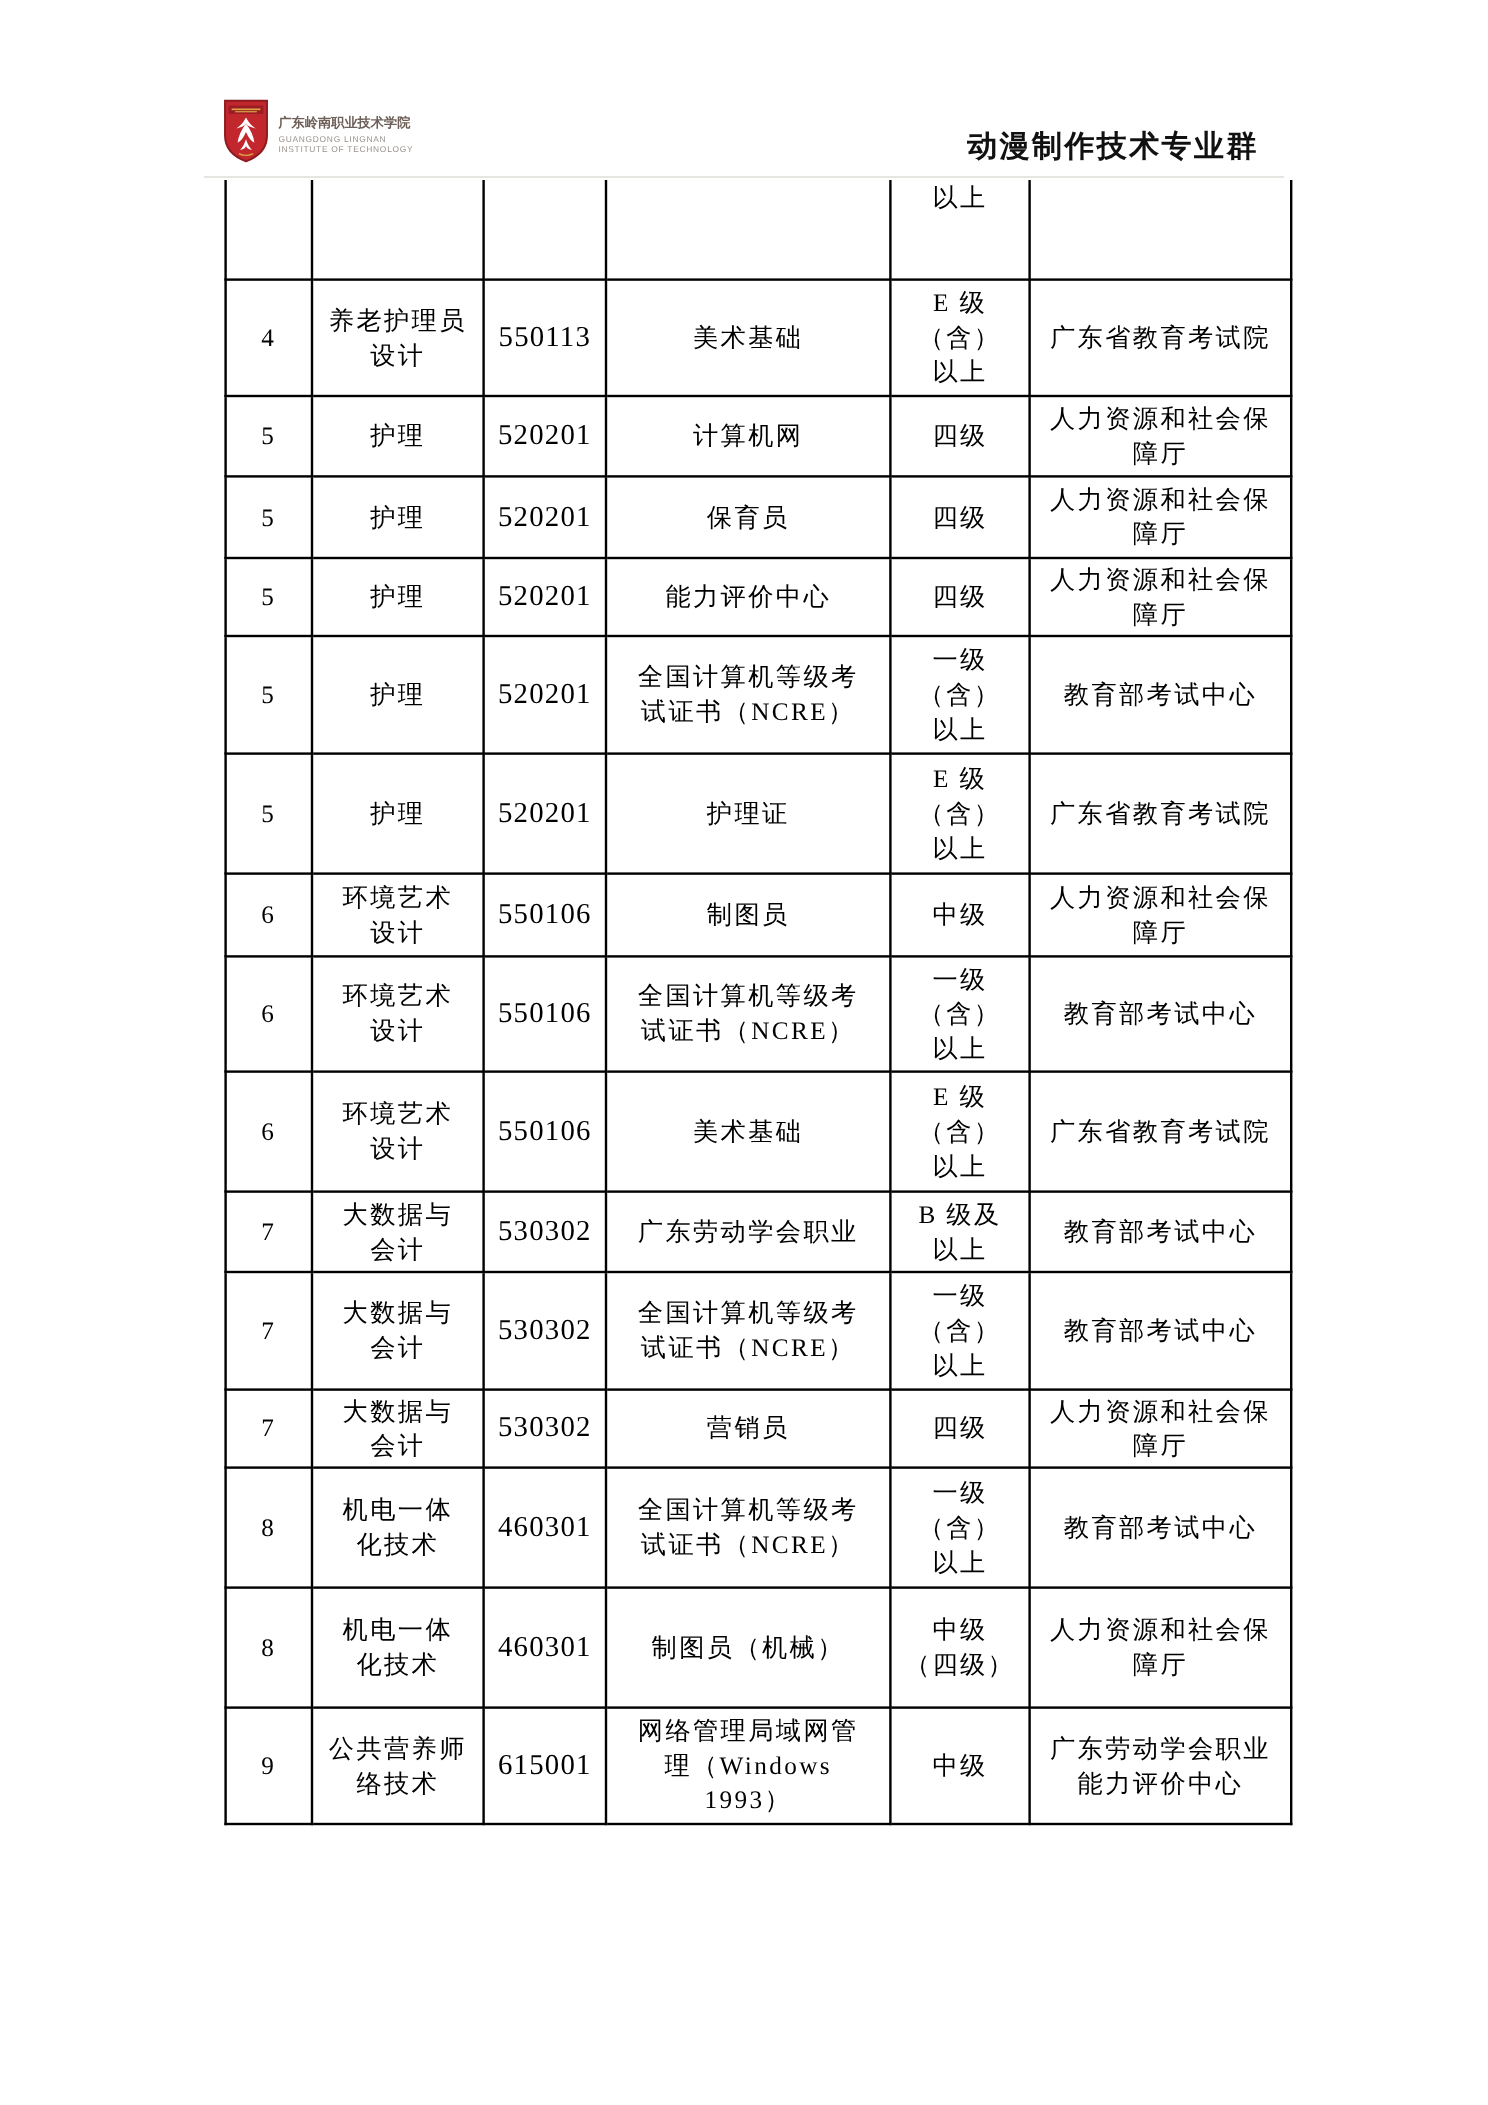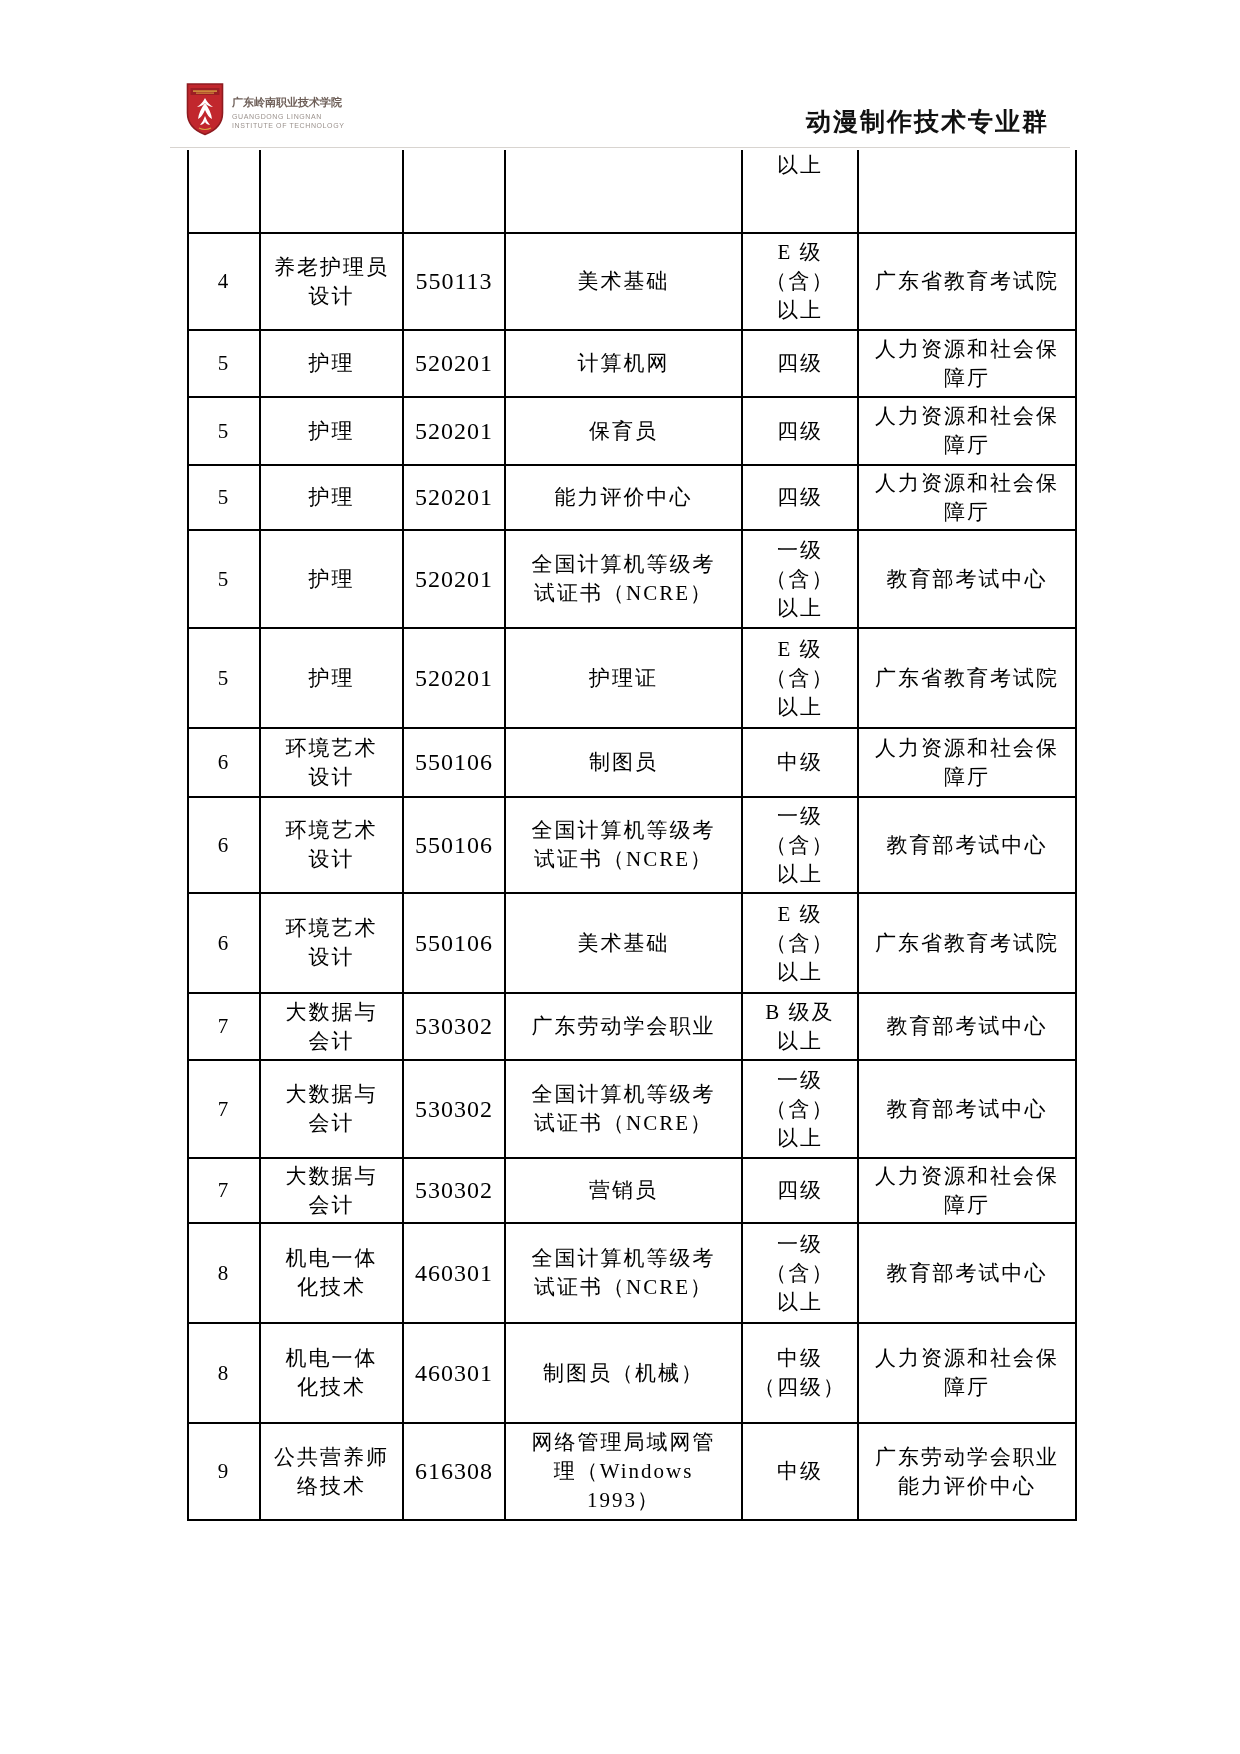--- a/index.html
+++ b/index.html
@@ -243,21 +243,21 @@
           <td>制图员（机械）</td>
           <td class="level">中级
 （四级）</td>
           <td>人力资源和社会保
 障厅</td>
         </tr>
         <tr style="height: 97px;">
           <td>9</td>
           <td>公共营养师
 络技术</td>
-          <td class="code">616308</td>
+          <td class="code">615001</td>
           <td>网络管理局域网管
 理（Windows
 1993）</td>
           <td class="level">中级</td>
           <td>广东劳动学会职业
 能力评价中心</td>
         </tr>
       </tbody>
   </table>
 

